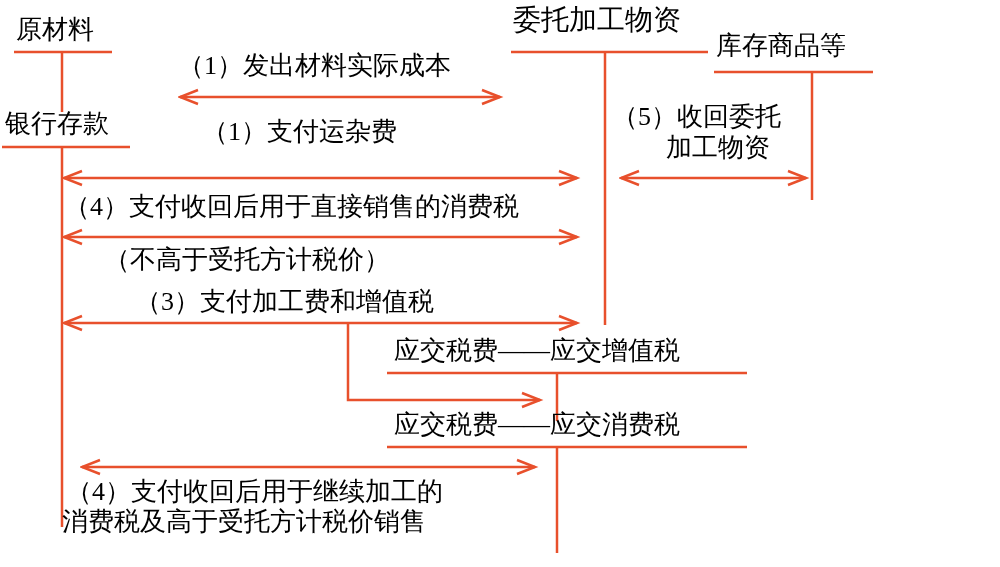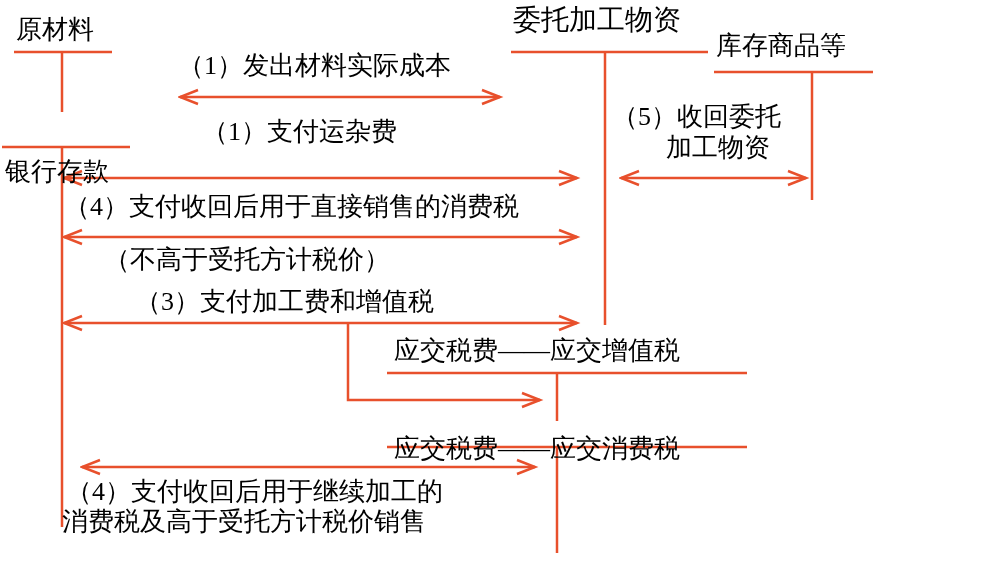--- a/index.html
+++ b/index.html
@@ -54,29 +54,29 @@
     <path class="ln" d="M64,178 H577" marker-start="url(#ahStart)" marker-end="url(#ahEnd)"></path>
     <path class="ln" d="M621,178 H806" marker-start="url(#ahStart)" marker-end="url(#ahEnd)"></path>
     <path class="ln" d="M64,237 H577" marker-start="url(#ahStart)" marker-end="url(#ahEnd)"></path>
     <path class="ln" d="M64,323 H577" marker-start="url(#ahStart)" marker-end="url(#ahEnd)"></path>
     <path class="ln" d="M348,324 V400 H540" marker-end="url(#ahEnd)"></path>
     <path class="ln" d="M82,467 H535" marker-start="url(#ahStart)" marker-end="url(#ahEnd)"></path>
   </svg>
 
   <div class="lbl" style="left:16px;top:15px;">原材料</div>
 
-  <div class="lbl" style="left:5px;top:109px;margin-top:48px;">银行存款</div>
+  <div class="lbl" style="left:5px;top:109px;">银行存款</div>
 
   <div class="lbl title" style="left:513px;top:4px;">委托加工物资</div>
 
   <div class="lbl" style="left:716px;top:31px;text-align:center;">库存商品等</div>
 
   <div class="lbl" style="left:394px;top:336px;">应交税费——应交增值税</div>
 
-  <div class="lbl" style="left:394px;top:410px;margin-top:24px;">应交税费——应交消费税</div>
+  <div class="lbl" style="left:394px;top:410px;">应交税费——应交消费税</div>
 
   <div class="lbl" style="left:178px;top:51px;">（1）发出材料实际成本</div>
 
   <div class="lbl" style="left:202px;top:117px;">（1）支付运杂费</div>
 
   <div class="lbl" style="left:64px;top:192px;">（4）支付收回后用于直接销售的消费税</div>
 
   <div class="lbl" style="left:104px;top:245px;">（不高于受托方计税价）</div>
 
   <div class="lbl" style="left:135px;top:287px;">（3）支付加工费和增值税</div>

